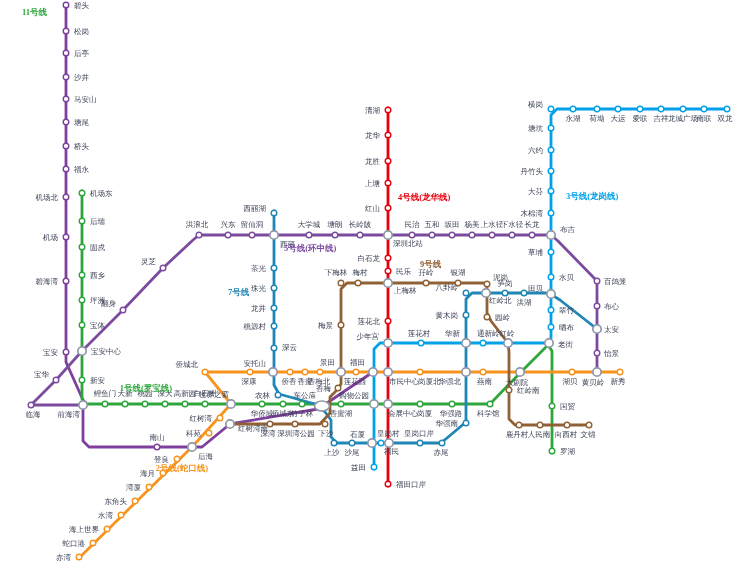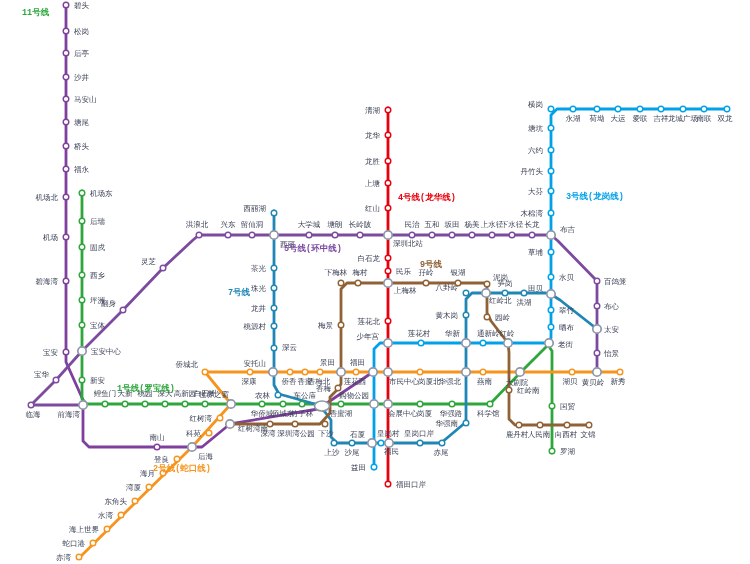--- a/index.html
+++ b/index.html
@@ -1,18 +1,18 @@
 <!DOCTYPE html>
 <html><head>
 <meta charset="utf-8">
 <style>
   html,body{margin:0;padding:0;background:#fff;}
   .map-wrap{
     width:750px;height:564px;background:#ffffff;position:relative;overflow:hidden;
-    font-family:Liberation Mono, monospace;
+    font-family:Liberation Serif, serif;
   }
   svg{display:block;}
   .stn-label{font-size:7.5px;fill:#3b4256;}
   .line-label{font-size:8.5px;font-weight:bold;}
 </style>
 </head>
 <body>
 
 <div class="map-wrap">
   <svg width="750" height="564" viewBox="0 0 750 564" xmlns="http://www.w3.org/2000/svg">

